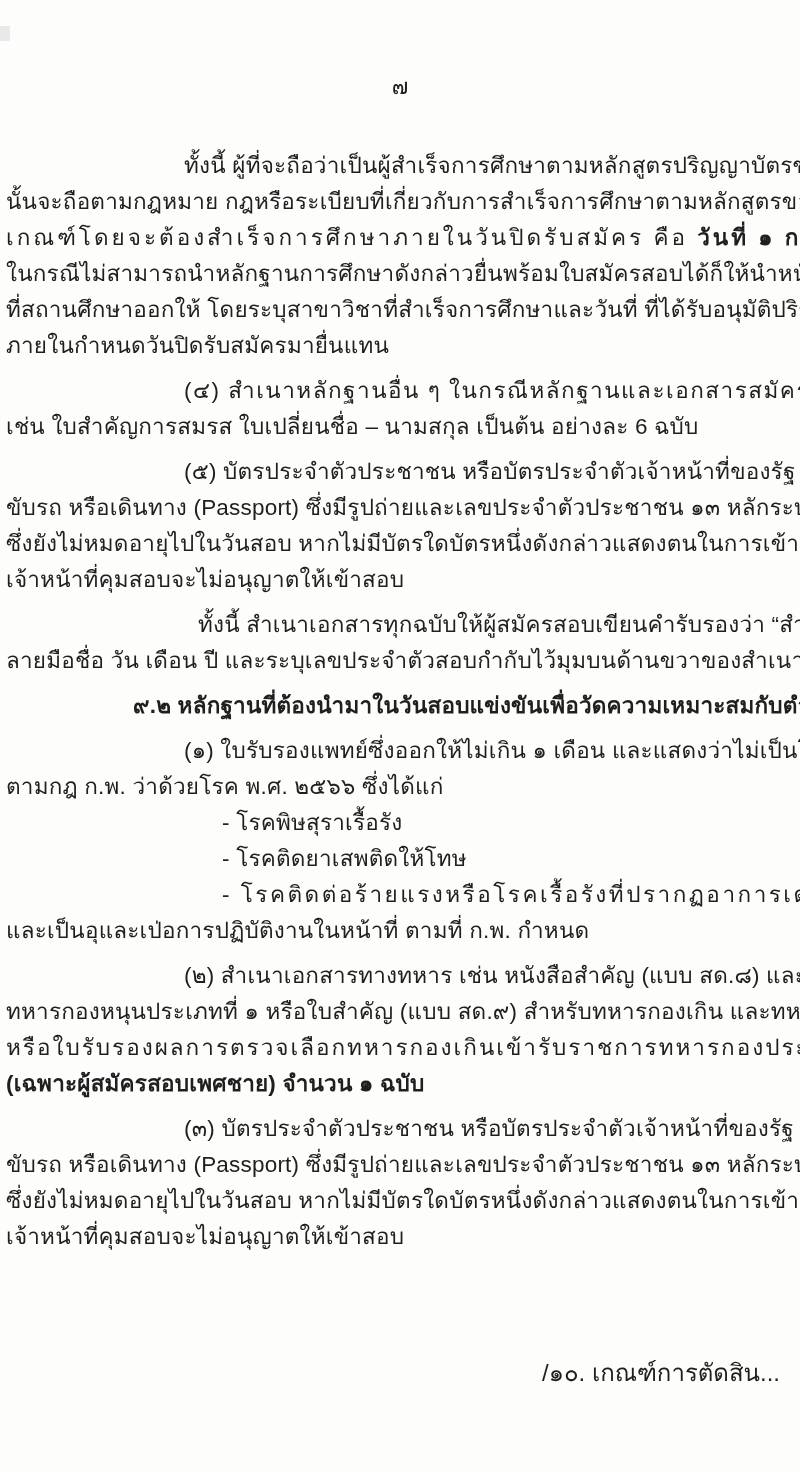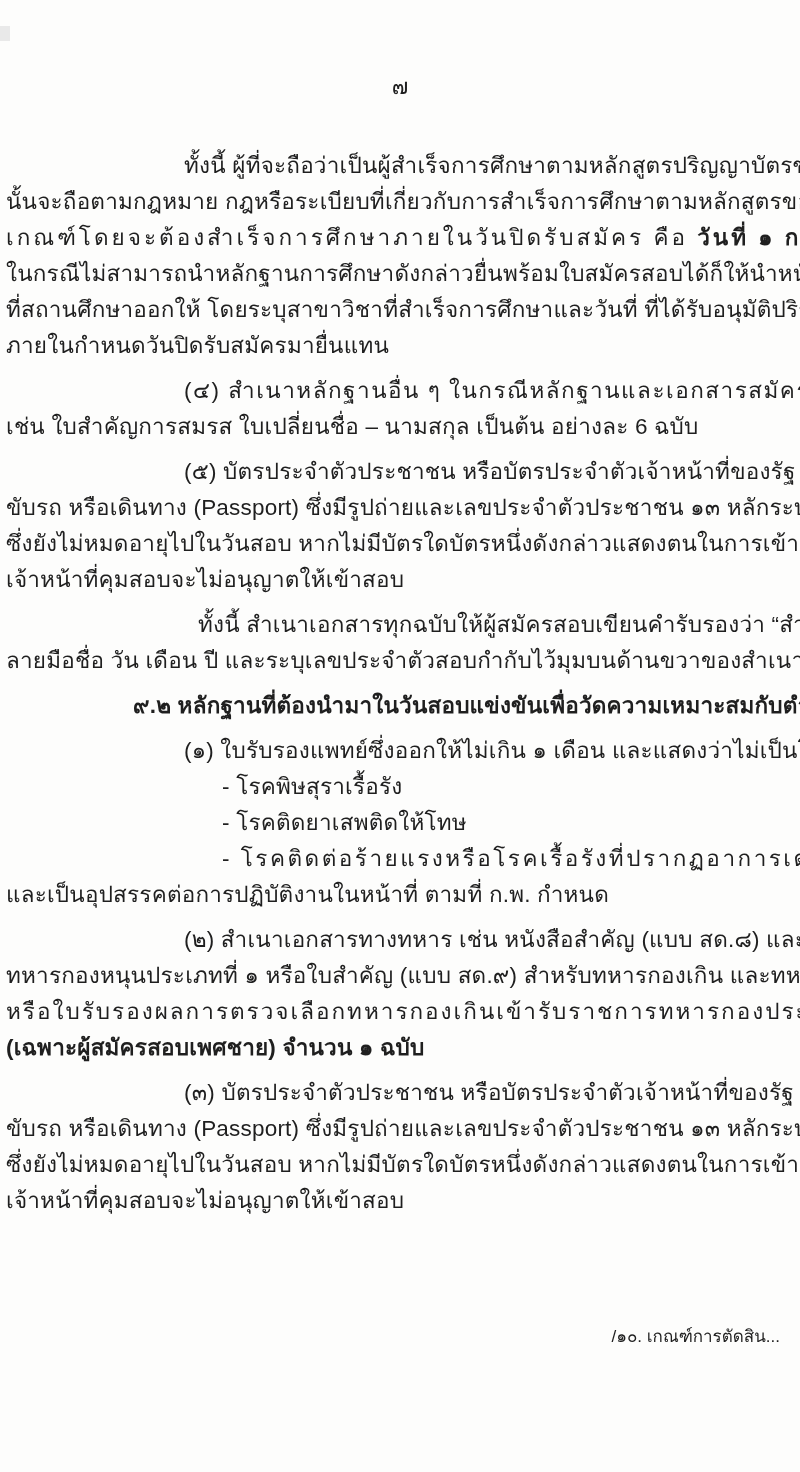--- a/index.html
+++ b/index.html
@@ -40,21 +40,21 @@
   .pgap { margin-top: 9px; }      
   .sp3  { letter-spacing: 3px; }
   .sp25 { letter-spacing: 2.5px; }
   .sp2  { letter-spacing: 2px; }
   .sp15 { letter-spacing: 1.5px; }
   .b, .bold { font-weight: bold; }
   .footer {
     margin-top: 100px;
     padding-right: 20px;
     text-align: right;
-    font-size: 17px;
+    font-size: 24px;
     line-height: 36px;
     white-space: nowrap;
   }
   .artifact-topleft {
     position: absolute;
     left: 0;
     top: 26px;
     width: 10px;
     height: 15px;
     background: #e9e9e9;
@@ -78,24 +78,25 @@
     <div class="line ind pgap sp15">(๔) สำเนาหลักฐานอื่น ๆ ในกรณีหลักฐานและเอกสารสมัครสอบไม่ตรงกัน</div>
     <div class="line">เช่น ใบสำคัญการสมรส ใบเปลี่ยนชื่อ – นามสกุล เป็นต้น อย่างละ 6 ฉบับ</div>
     <div class="line ind pgap">(๕) บัตรประจำตัวประชาชน หรือบัตรประจำตัวเจ้าหน้าที่ของรัฐ หรือใบอนุญาต</div>
     <div class="line">ขับรถ หรือเดินทาง (Passport) ซึ่งมีรูปถ่ายและเลขประจำตัวประชาชน ๑๓ หลักระบุชัดเจนเท่านั้น (ฉบับจริง)</div>
     <div class="line">ซึ่งยังไม่หมดอายุไปในวันสอบ หากไม่มีบัตรใดบัตรหนึ่งดังกล่าวแสดงตนในการเข้าสอบ กรรมการหรือ</div>
     <div class="line">เจ้าหน้าที่คุมสอบจะไม่อนุญาตให้เข้าสอบ</div>
     <div class="line ind2 pgap">ทั้งนี้ สำเนาเอกสารทุกฉบับให้ผู้สมัครสอบเขียนคำรับรองว่า “สำเนาถูกต้อง” และ</div>
     <div class="line">ลายมือชื่อ วัน เดือน ปี และระบุเลขประจำตัวสอบกำกับไว้มุมบนด้านขวาของสำเนาเอกสาร</div>
     <div class="line h92 pgap">๙.๒ หลักฐานที่ต้องนำมาในวันสอบแข่งขันเพื่อวัดความเหมาะสมกับตำแหน่ง</div>
     <div class="line ind pgap">(๑) ใบรับรองแพทย์ซึ่งออกให้ไม่เกิน ๑ เดือน และแสดงว่าไม่เป็นโรคต้องห้าม</div>
+    <div class="line">ตามกฎ ก.พ. ว่าด้วยโรค พ.ศ. ๒๕๖๖ ซึ่งได้แก่</div>
     <div class="line dsh">- โรคพิษสุราเรื้อรัง</div>
     <div class="line dsh">- โรคติดยาเสพติดให้โทษ</div>
     <div class="line dsh sp25">- โรคติดต่อร้ายแรงหรือโรคเรื้อรังที่ปรากฏอาการเด่นชัดหรือรุนแรง</div>
-    <div class="line">และเป็นอุปสรรคต่อการปฏิบัติงานในหน้าที่ ตามที่ ก.พ. กำหนด</div>
+    <div class="line">และเป็นอุและเป่อการปฏิบัติงานในหน้าที่ ตามที่ ก.พ. กำหนด</div>
     <div class="line ind pgap">(๒) สำเนาเอกสารทางทหาร เช่น หนังสือสำคัญ (แบบ สด.๘) และสมุดประจำตัว</div>
     <div class="line">ทหารกองหนุนประเภทที่ ๑ หรือใบสำคัญ (แบบ สด.๙) สำหรับทหารกองเกิน และทหารกองหนุนประเภทที่ ๒</div>
     <div class="line sp2">หรือใบรับรองผลการตรวจเลือกทหารกองเกินเข้ารับราชการทหารกองประจำการ (แบบ สด.๔๓)</div>
     <div class="line bold">(เฉพาะผู้สมัครสอบเพศชาย) จำนวน ๑ ฉบับ</div>
     <div class="line ind pgap">(๓) บัตรประจำตัวประชาชน หรือบัตรประจำตัวเจ้าหน้าที่ของรัฐ หรือใบอนุญาต</div>
     <div class="line">ขับรถ หรือเดินทาง (Passport) ซึ่งมีรูปถ่ายและเลขประจำตัวประชาชน ๑๓ หลักระบุชัดเจนเท่านั้น (ฉบับจริง)</div>
     <div class="line">ซึ่งยังไม่หมดอายุไปในวันสอบ หากไม่มีบัตรใดบัตรหนึ่งดังกล่าวแสดงตนในการเข้าสอบ กรรมการหรือ</div>
     <div class="line">เจ้าหน้าที่คุมสอบจะไม่อนุญาตให้เข้าสอบ</div>
   </div>
 

